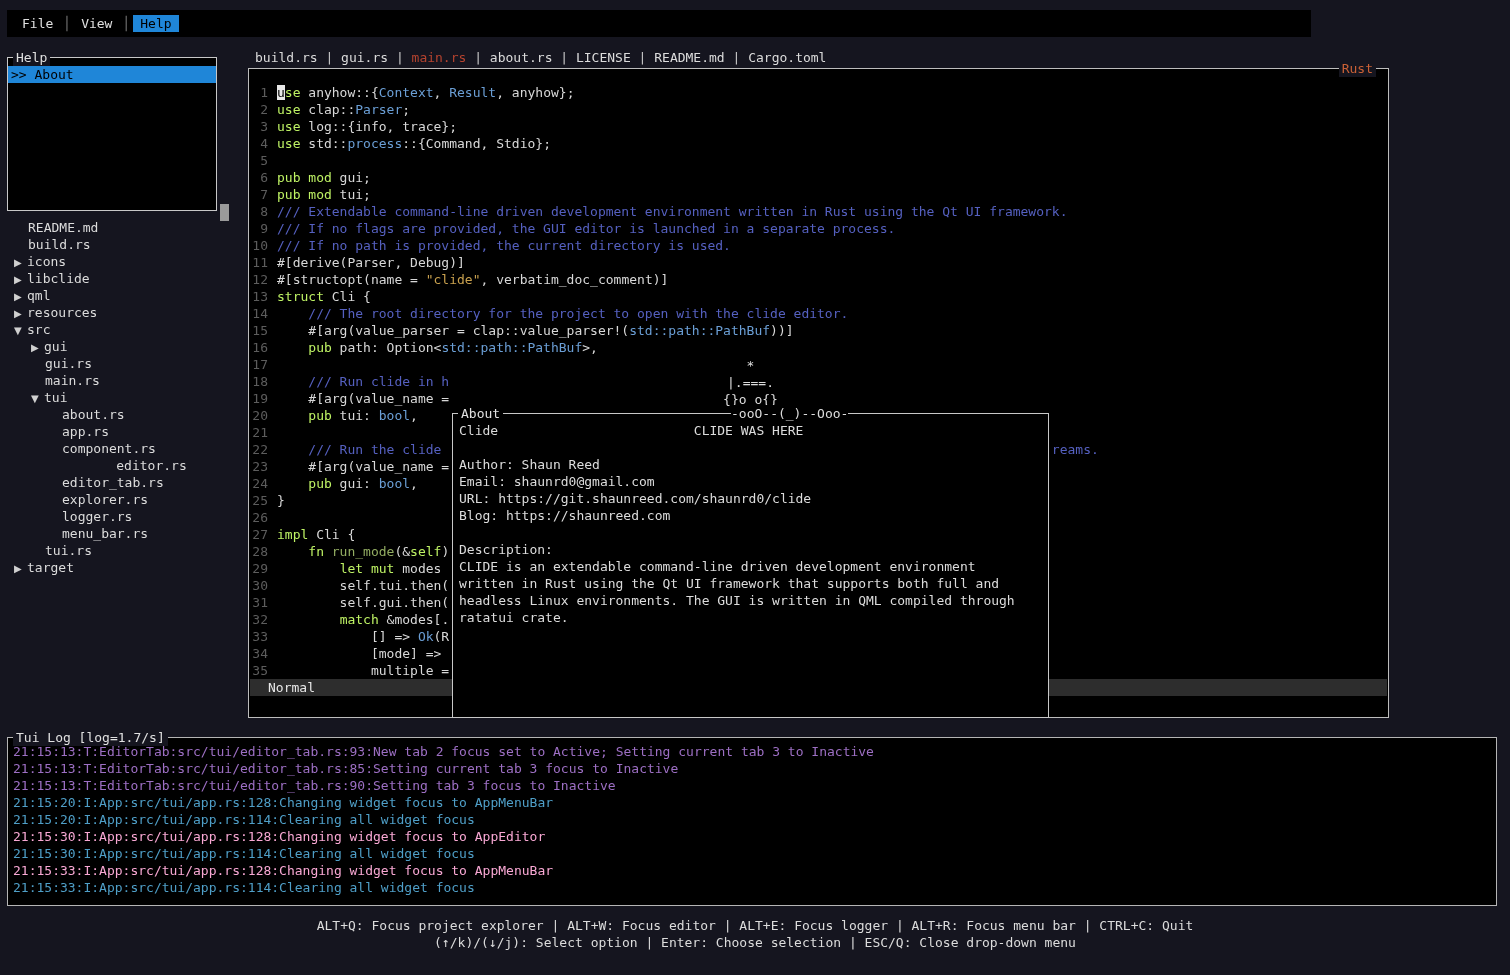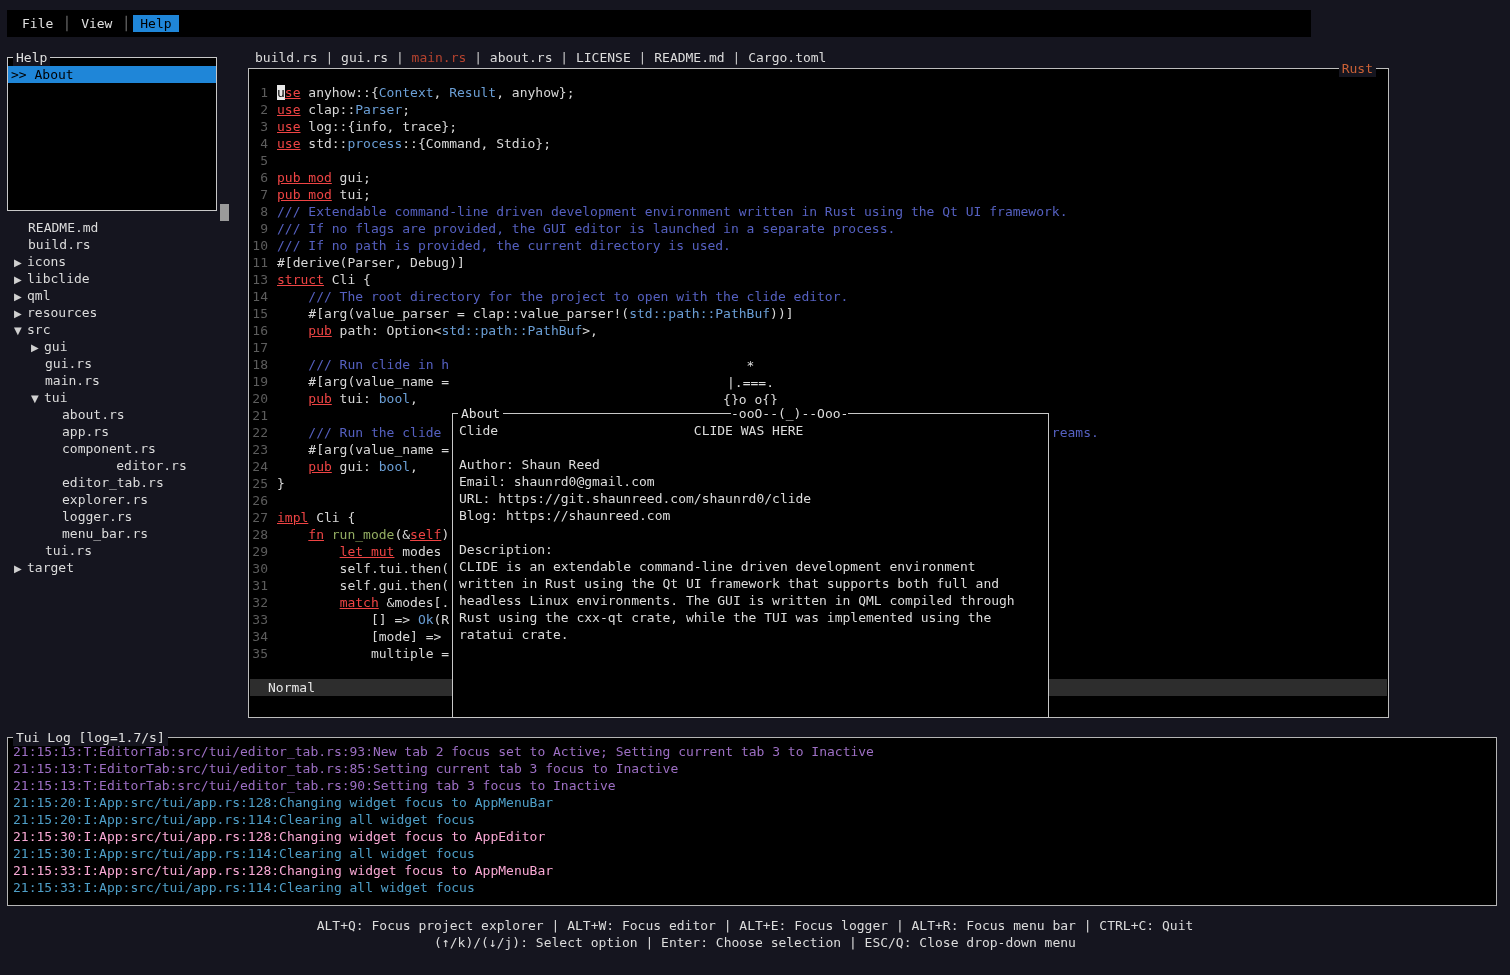--- a/index.html
+++ b/index.html
@@ -44,21 +44,21 @@
   
   .editor-panel { left:248px; top:68px; width:1141px; height:650px;
                   background:#000; border:1px solid #bdbdbd; }
   .lang-badge { position:absolute; top:-9px; right:12px; color:#cb6136;
                 background:#15151f; padding:0 3px; line-height:17px; height:17px; }
   .code { position:absolute; top:15px; left:2px; right:2px; }
   .code-line { display:flex; height:17px; line-height:17px; }
   .ln { width:17px; text-align:right; margin-right:9px; color:#5d5d5d; flex:none; }
   .code-text { white-space:pre; color:#d8d8d8; }
   .tx { color:#d8d8d8; }
-  .kw { color:#ef4444;text-decoration:underline; }
+  .kw { color:#bef264; }
   .ty { color:#6b9fd6; }
   .cm { color:#5560c0; }
   .st { color:#c9a14e; }
   .fn { color:#93ad62; }
   .cursor { background:#e8e8e8; color:#000; }
   .pad { display:inline-block; }
   .mode-bar { position:absolute; left:1px; right:1px; top:610px; height:17px;
               background:#2d2d2d; line-height:17px; padding-left:18px; color:#e8e8e8; }
 
   
@@ -188,20 +188,24 @@
       </div>
       <div class="code-line">
         <span class="ln">10</span>
         <span class="code-text"><span class="cm">/// If no path is provided, the current directory is used.</span></span>
       </div>
       <div class="code-line">
         <span class="ln">11</span>
         <span class="code-text"><span class="tx">#[derive(Parser, Debug)]</span></span>
       </div>
       <div class="code-line">
+        <span class="ln">12</span>
+        <span class="code-text"><span class="tx">#[structopt(name = </span><span class="st">"clide"</span><span class="tx">, verbatim_doc_comment)]</span></span>
+      </div>
+      <div class="code-line">
         <span class="ln">13</span>
         <span class="code-text"><span class="kw">struct</span><span class="tx"> Cli {</span></span>
       </div>
       <div class="code-line">
         <span class="ln">14</span>
         <span class="code-text"><span class="cm">    /// The root directory for the project to open with the clide editor.</span></span>
       </div>
       <div class="code-line">
         <span class="ln">15</span>
         <span class="code-text"><span class="tx">    #[arg(value_parser = clap::value_parser!(</span><span class="ty">std::path::PathBuf</span><span class="tx">))]</span></span>
@@ -306,21 +310,20 @@
         <div class="popup-line"></div>
         <div class="popup-line">Author: Shaun Reed</div>
         <div class="popup-line">Email: shaunrd0@gmail.com</div>
         <div class="popup-line">URL: https://git.shaunreed.com/shaunrd0/clide</div>
         <div class="popup-line">Blog: https://shaunreed.com</div>
         <div class="popup-line"></div>
         <div class="popup-line">Description:</div>
         <div class="popup-line">CLIDE is an extendable command-line driven development environment</div>
         <div class="popup-line">written in Rust using the Qt UI framework that supports both full and</div>
         <div class="popup-line">headless Linux environments. The GUI is written in QML compiled through</div>
-        <div class="popup-line">Rust using the cxx-qt crate, while the TUI was implemented using the</div>
         <div class="popup-line">ratatui crate.</div>
       </div>
   </div>
 </div>
 
 <div class="abs log-panel">
   <span class="box-title">Tui Log [log=1.7/s]</span>
   <div id="log-lines">
       <div class="log-line lv-trace">21:15:13:T:EditorTab:src/tui/editor_tab.rs:93:New tab 2 focus set to Active; Setting current tab 3 to Inactive</div>
       <div class="log-line lv-trace">21:15:13:T:EditorTab:src/tui/editor_tab.rs:85:Setting current tab 3 focus to Inactive</div>

